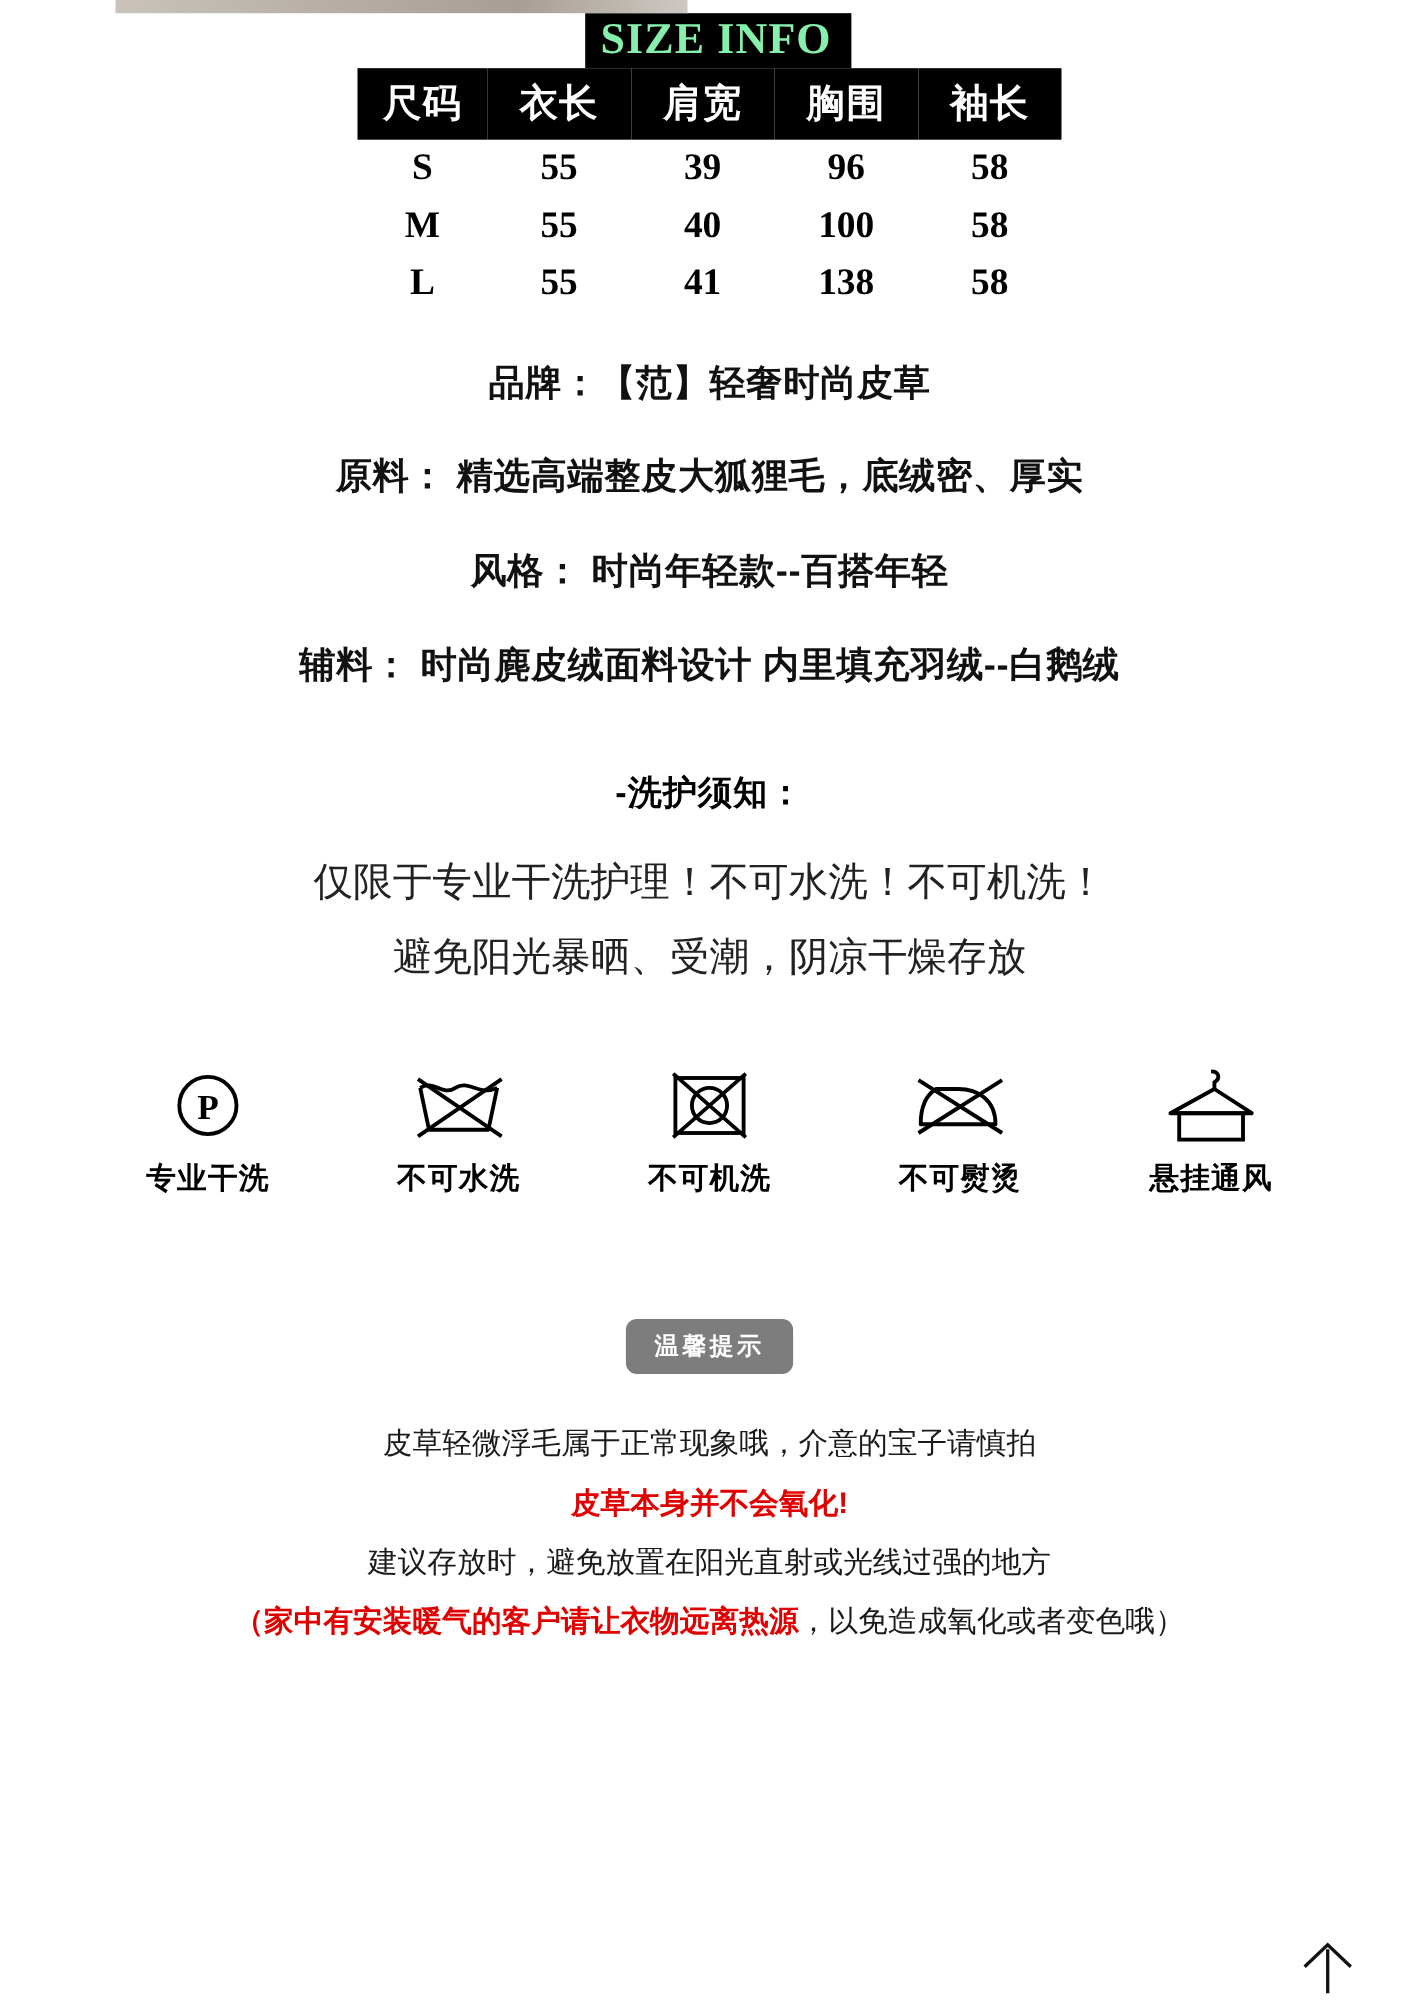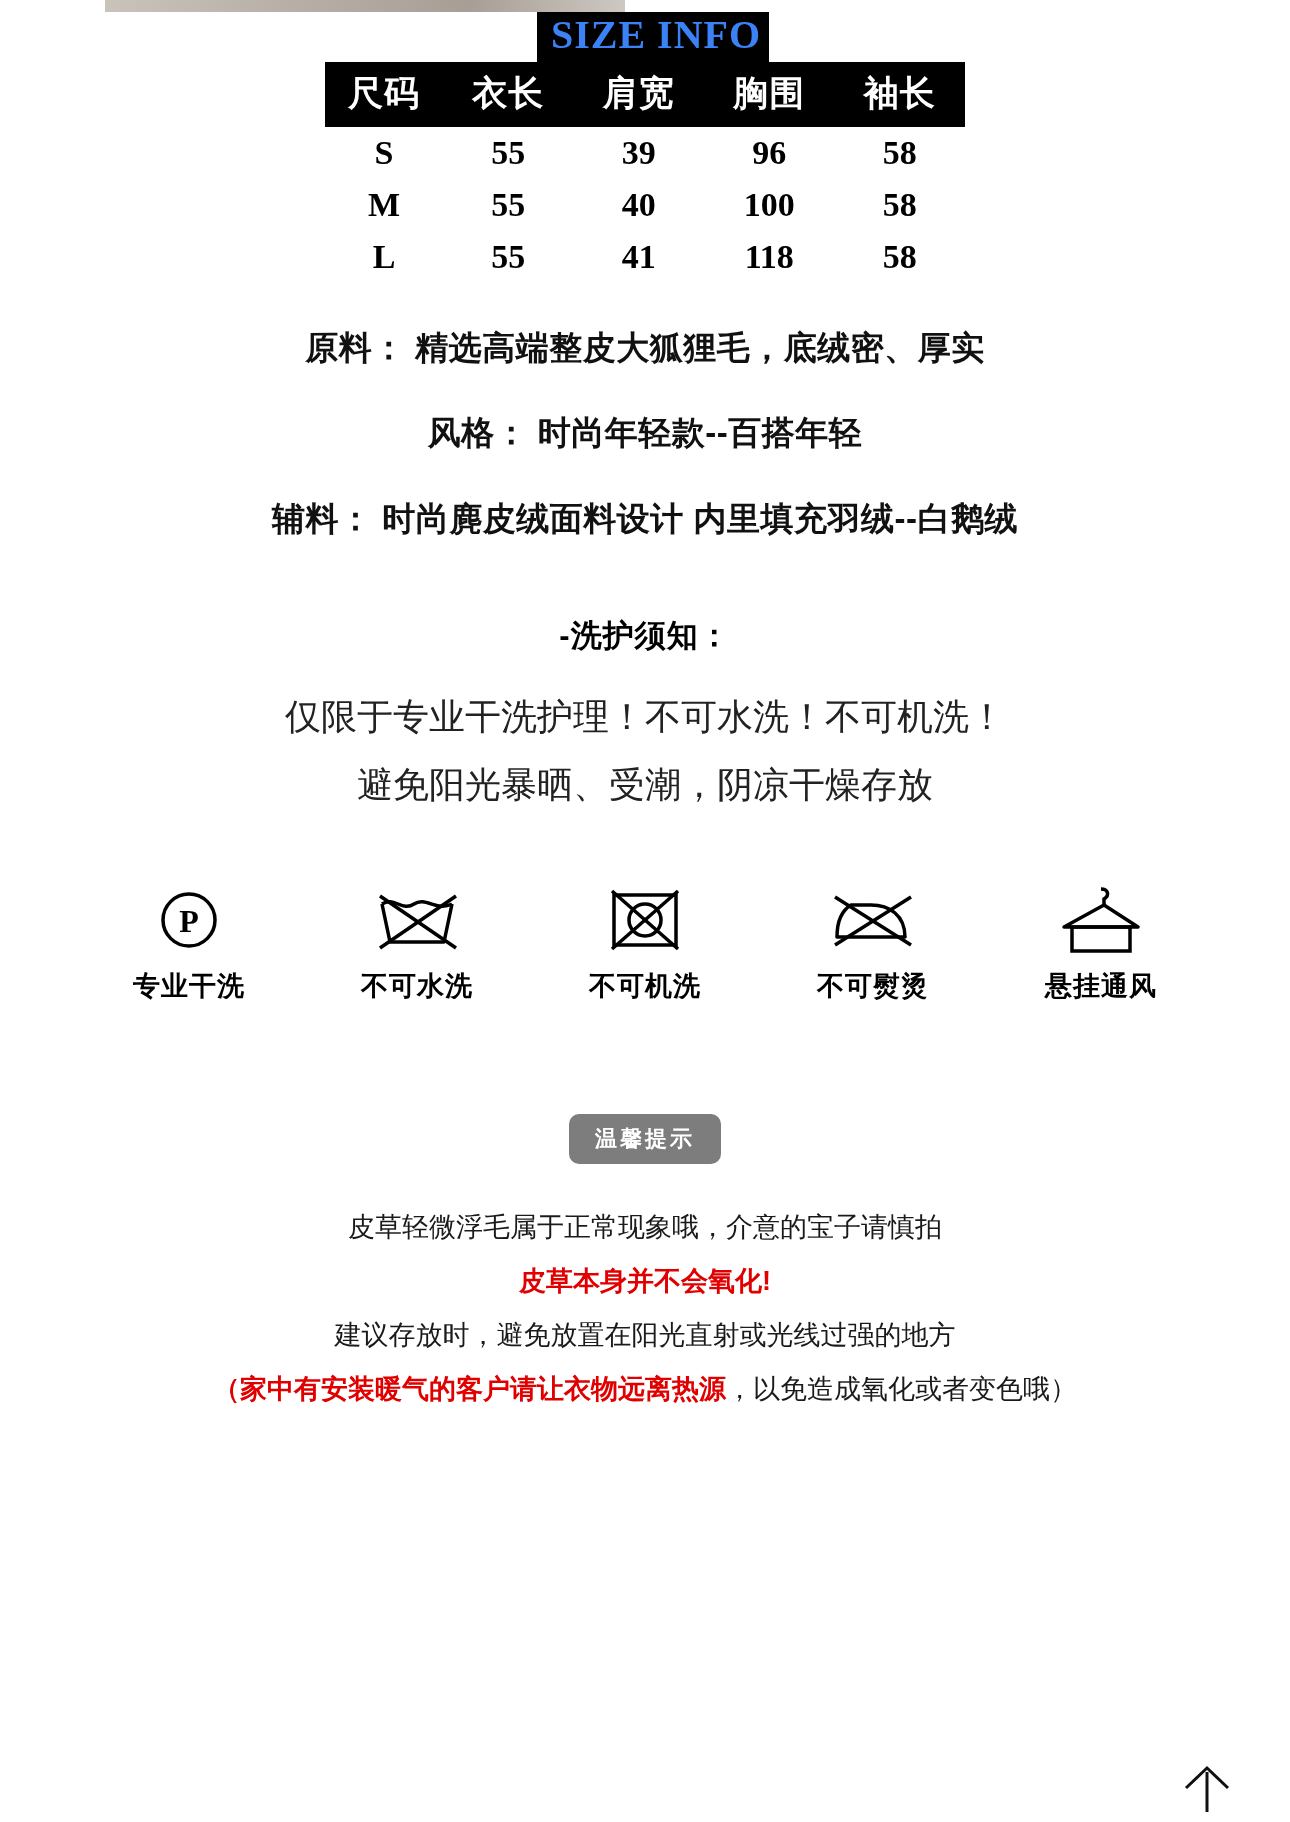--- a/index.html
+++ b/index.html
@@ -33,26 +33,26 @@
   }
 
   
   .size-title-wrap {
     text-align: center;
     padding-top: 12px;
   }
   .size-title {
     display: inline-block;
     background: #000000;
-    color: #3b82f6;
+    color: #86efac;
     font-family: "Liberation Serif", serif;
     font-weight: bold;
     font-size: 40px;
     letter-spacing: 1px;
-    padding: 2px 8px 6px 14px;
+    padding: 2px 18px 6px 14px;
     line-height: 1.05;
     margin-left: 16px;
   }
 
   
   .size-table {
     margin: 0 auto 0 auto;
     border-collapse: collapse;
     width: 640px;
   }
@@ -205,27 +205,28 @@
         <td class="sz">M</td>
         <td>55</td>
         <td>40</td>
         <td>100</td>
         <td>58</td>
       </tr>
       <tr>
         <td class="sz">L</td>
         <td>55</td>
         <td>41</td>
-        <td>118</td>
+        <td>138</td>
         <td>58</td>
       </tr>
     </tbody>
   </table>
 
   <div class="specs">
+    <p class="spec-line">品牌：【范】轻奢时尚皮草</p>
     <p class="spec-line">原料： 精选高端整皮大狐狸毛，底绒密、厚实</p>
     <p class="spec-line">风格： 时尚年轻款--百搭年轻</p>
     <p class="spec-line">辅料： 时尚麂皮绒面料设计 内里填充羽绒--白鹅绒</p>
   </div>
 
   <div class="care-head">-洗护须知：</div>
   <div class="care-line">仅限于专业干洗护理！不可水洗！不可机洗！</div>
   <div class="care-line">避免阳光暴晒、受潮，阴凉干燥存放</div>
 
   <div class="icon-row">

